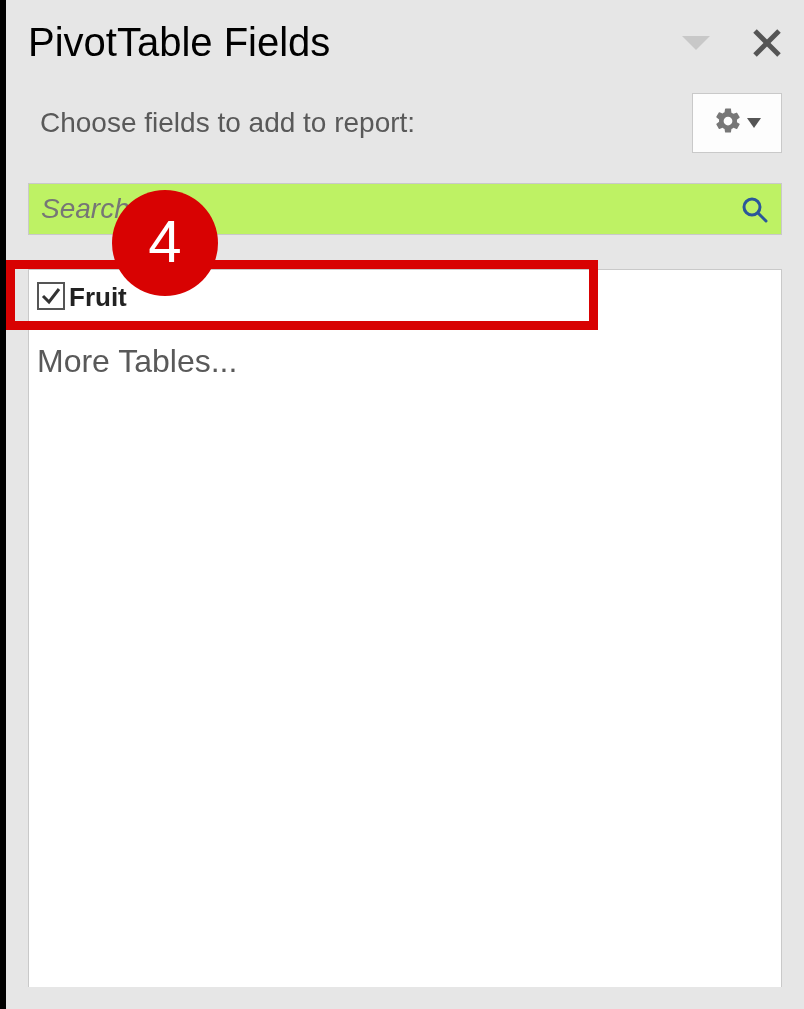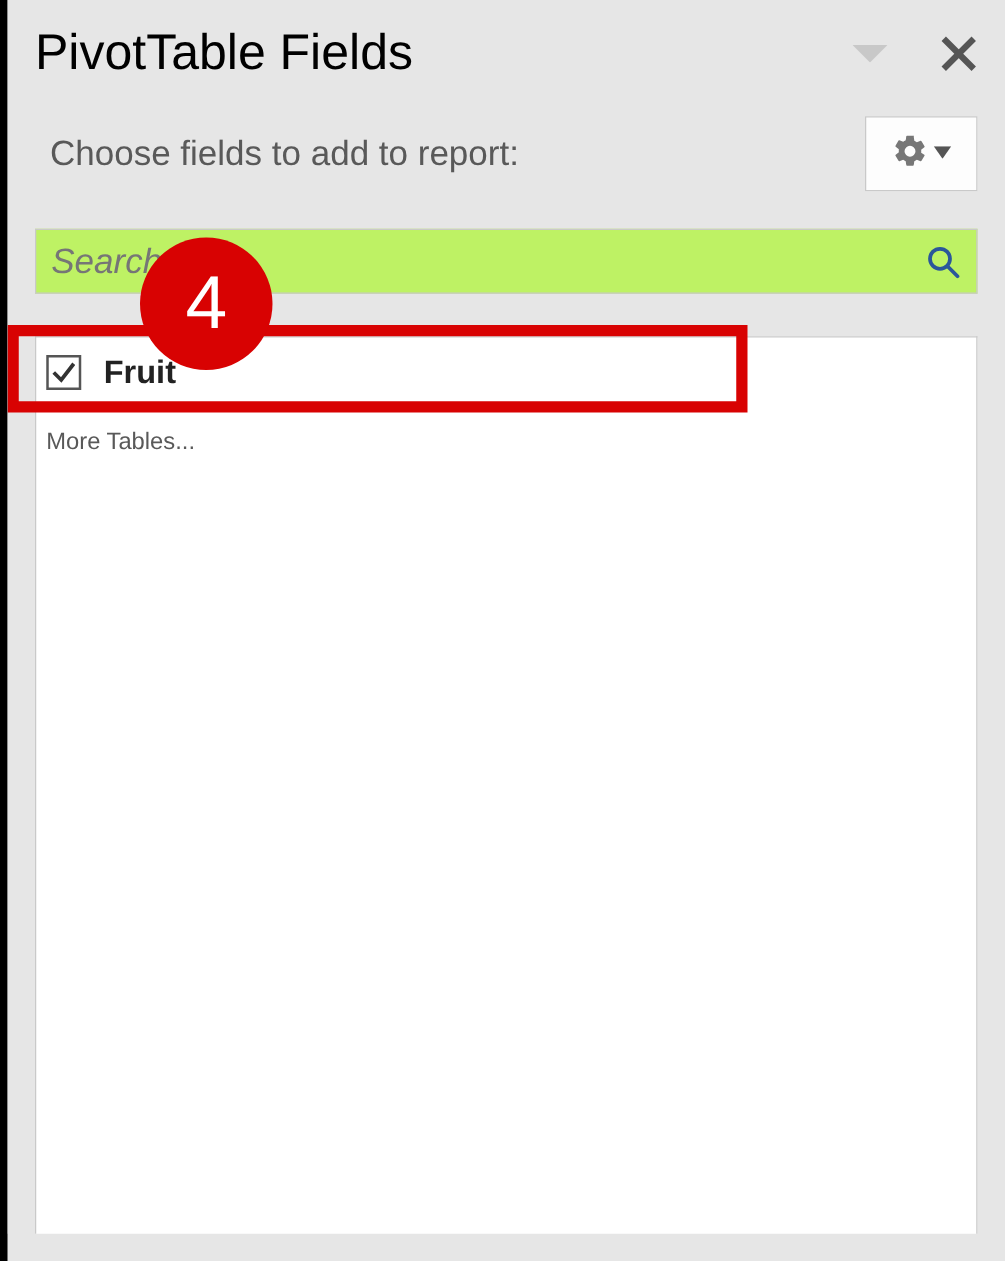--- a/index.html
+++ b/index.html
@@ -112,41 +112,41 @@
     
     .fields-list {
       background: #fff;
       border: 1px solid #c9c9c9;
       border-bottom: none;
       height: 718px;
       padding: 4px 0 0 0;
     }
     .field-row {
       display: flex;
-      align-items: center;
-      gap: 18px;
+      align-items: flex-start;
+      gap: 4px;
       padding: 8px 10px 8px 8px;
       font-size: 26px;
       color: #333;
       cursor: pointer;
     }
     .field-row.bold { font-weight: 700; color: #222; }
     .chk {
       width: 28px;
       height: 28px;
       border: 2px solid #555;
       display: inline-flex;
       align-items: center;
       justify-content: center;
       color: #333;
     }
     .chk svg { display:block; }
     .more-row {
       padding: 22px 10px 8px 8px;
-      font-size: 19px;
+      font-size: 32px;
       color: #595959;
       cursor: pointer;
     }
 
     
     .annot-box {
       position: absolute;
       left: 0;
       top: 260px;
       width: 592px;

